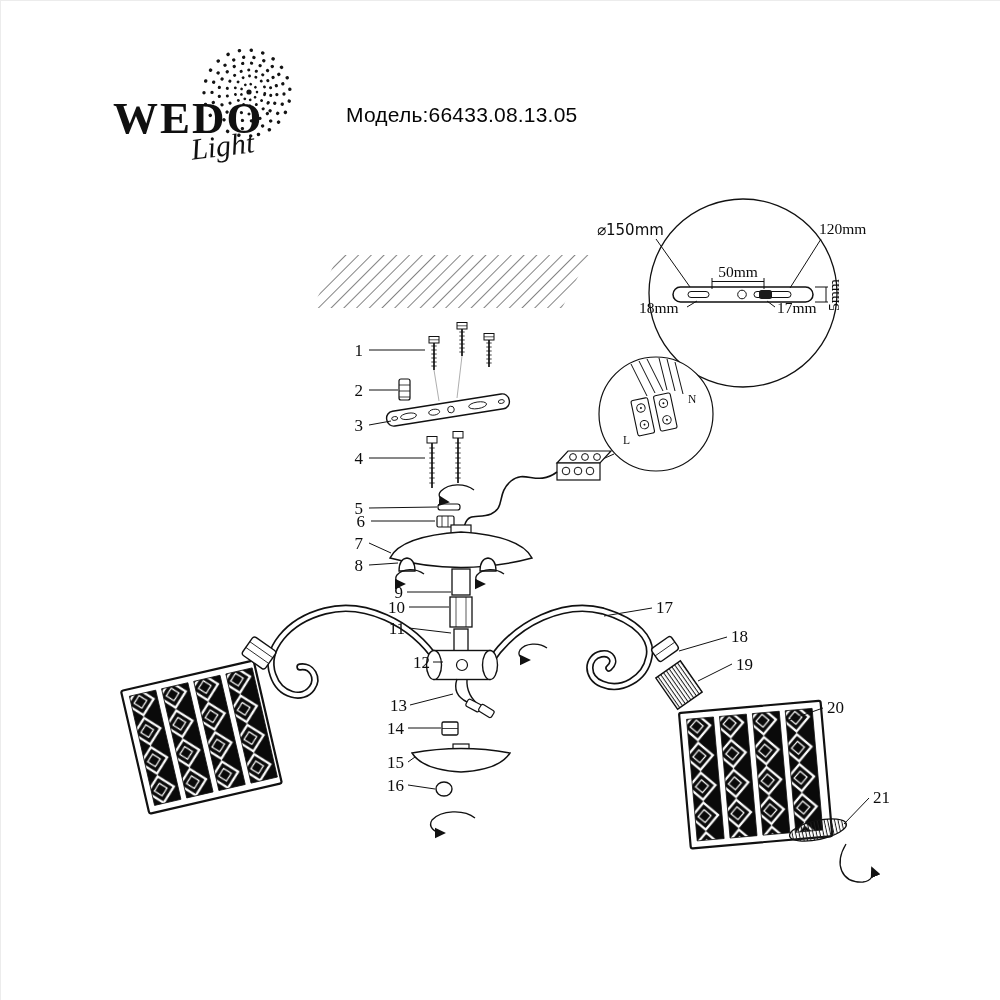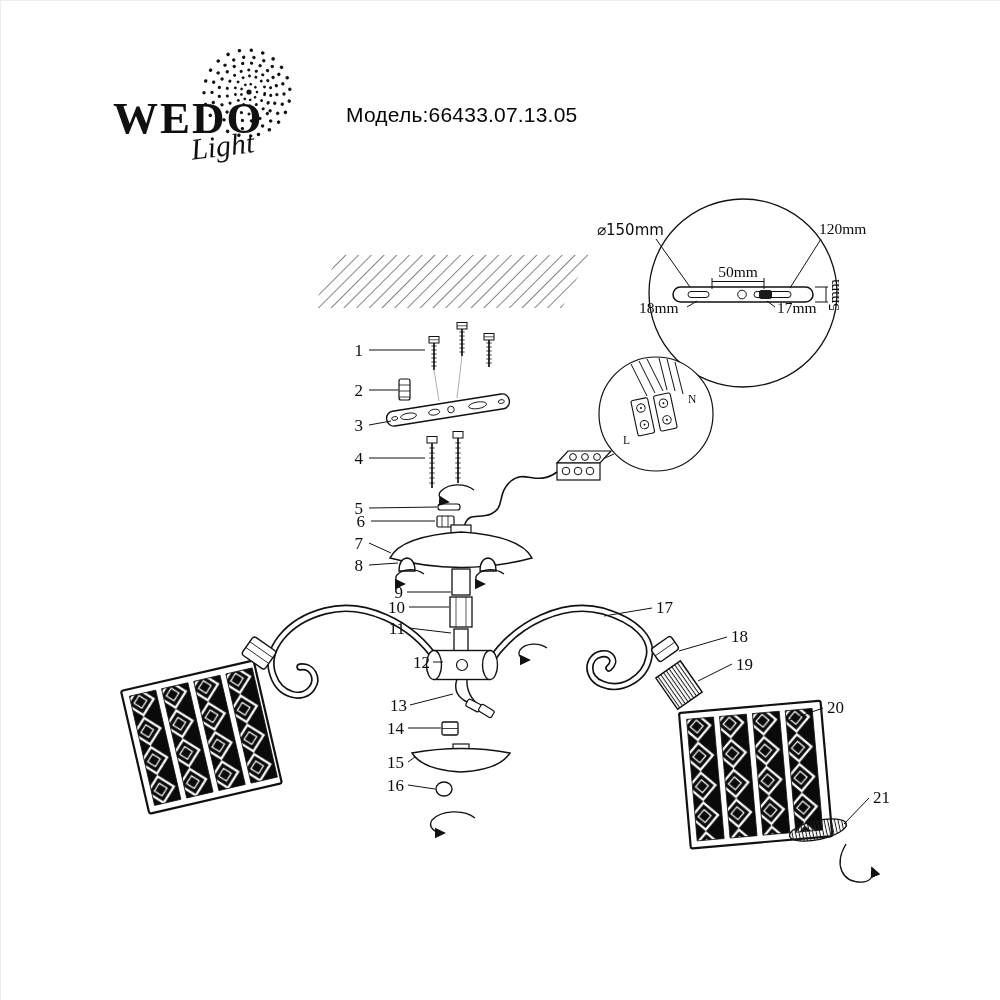--- a/index.html
+++ b/index.html
@@ -27,21 +27,21 @@
       <circle cx="138" cy="47" r="22" stroke-width="3" stroke-dasharray="0.1 7.5" transform="rotate(30 138 47)"></circle>
       <circle cx="137" cy="47" r="29" stroke-width="3.2" stroke-dasharray="0.1 8.8" transform="rotate(48 137 47)"></circle>
       <circle cx="137" cy="48" r="36" stroke-width="3.3" stroke-dasharray="0.1 10.2" transform="rotate(66 137 48)"></circle>
       <circle cx="136" cy="48" r="43" stroke-width="3.4" stroke-dasharray="0.1 11.8" transform="rotate(85 136 48)"></circle>
       <circle cx="138" cy="47" r="2.6" fill="#141414" stroke="none"></circle>
     </g>
     <text class="brand-word" x="2" y="88">WEDO</text>
     <text class="brand-script" x="80" y="110" transform="rotate(-7 120 102)">Light</text>
   </svg>
 
-  <div class="model">Модель:66433.07.13.05</div>
+  <div class="model">Модель:66433.08.13.05</div>
 
   <svg class="diagram" width="1000" height="1000" viewBox="0 0 1000 1000">
     <defs>
       <pattern id="hatch45" width="9" height="9" patternUnits="userSpaceOnUse" patternTransform="rotate(45)">
         <line x1="0" y1="0" x2="0" y2="9" stroke="#1c1c1c" stroke-width="1.1"></line>
       </pattern>
       <pattern id="vh" width="3.4" height="12" patternUnits="userSpaceOnUse">
         <line x1="1.2" y1="0" x2="1.2" y2="12" stroke="#1c1c1c" stroke-width="1"></line>
       </pattern>
       <pattern id="lattice" width="33" height="30" patternUnits="userSpaceOnUse">

